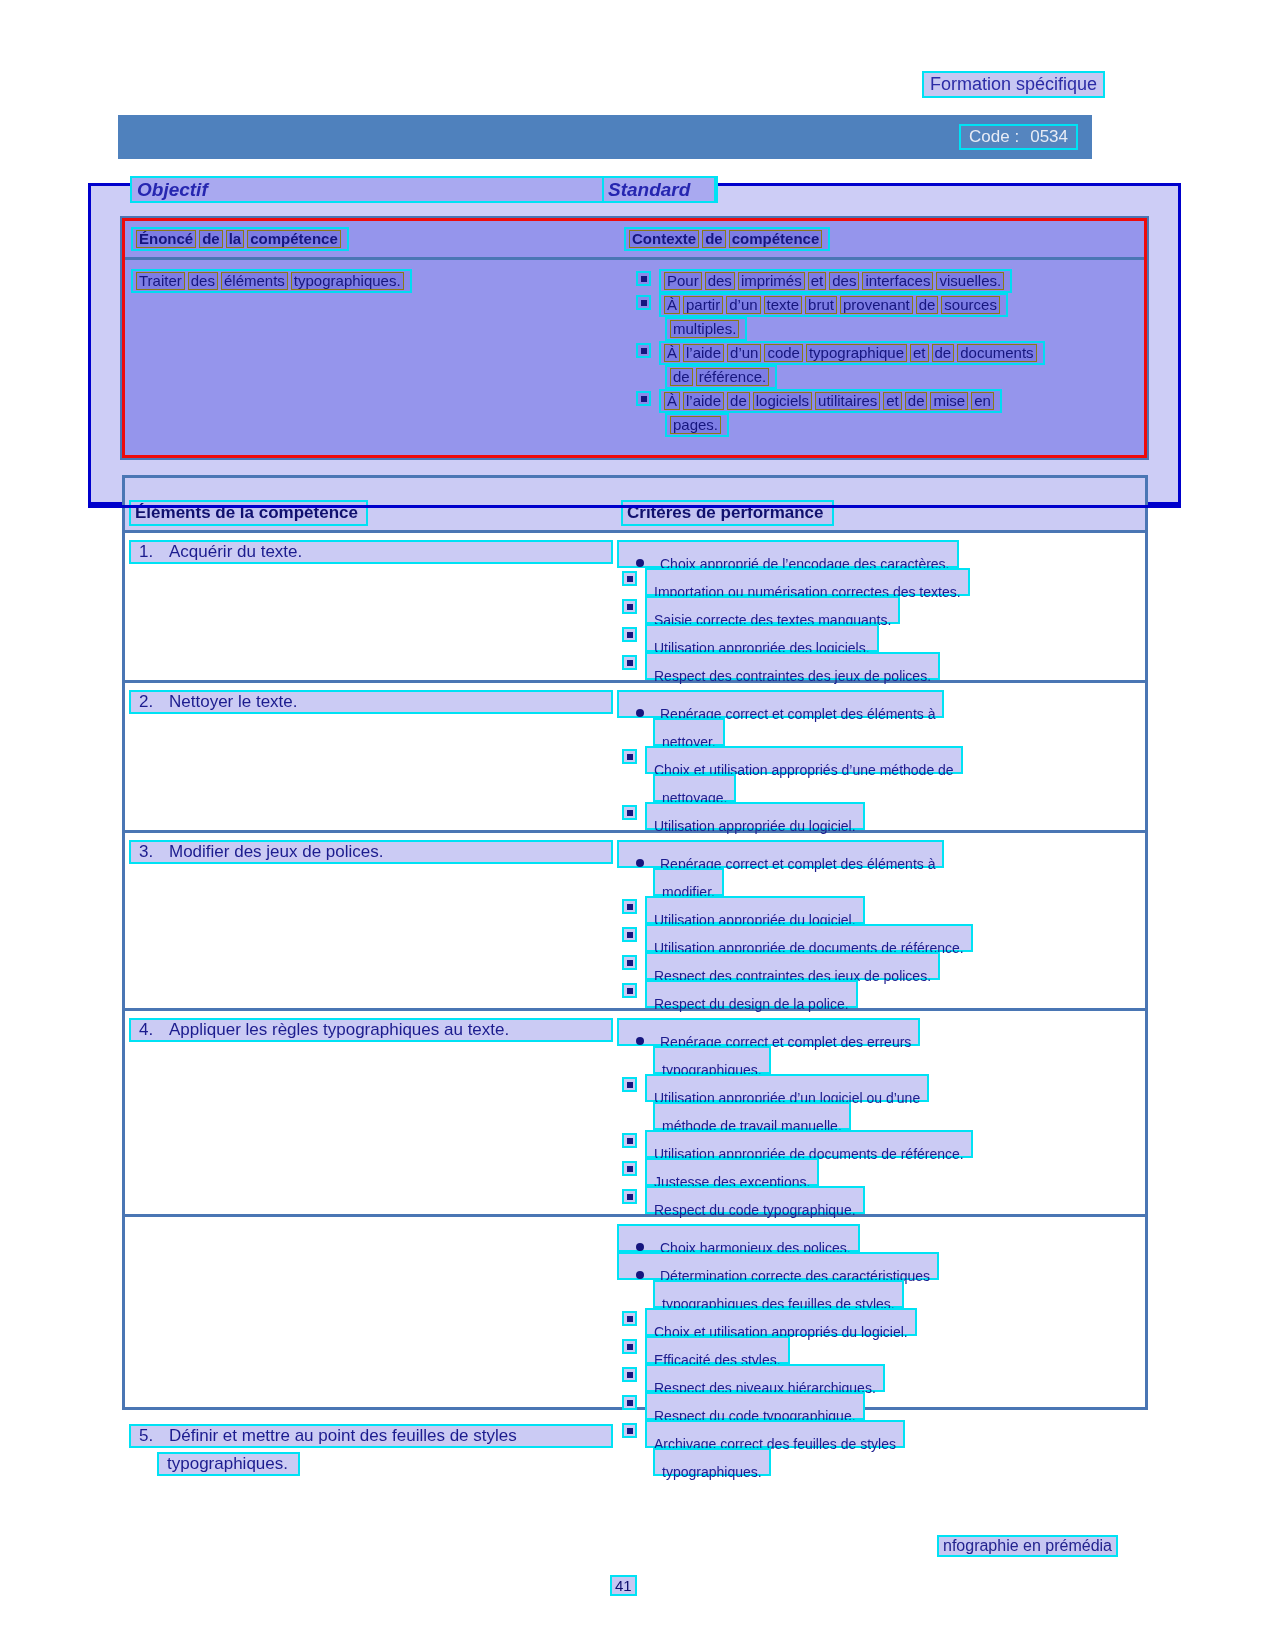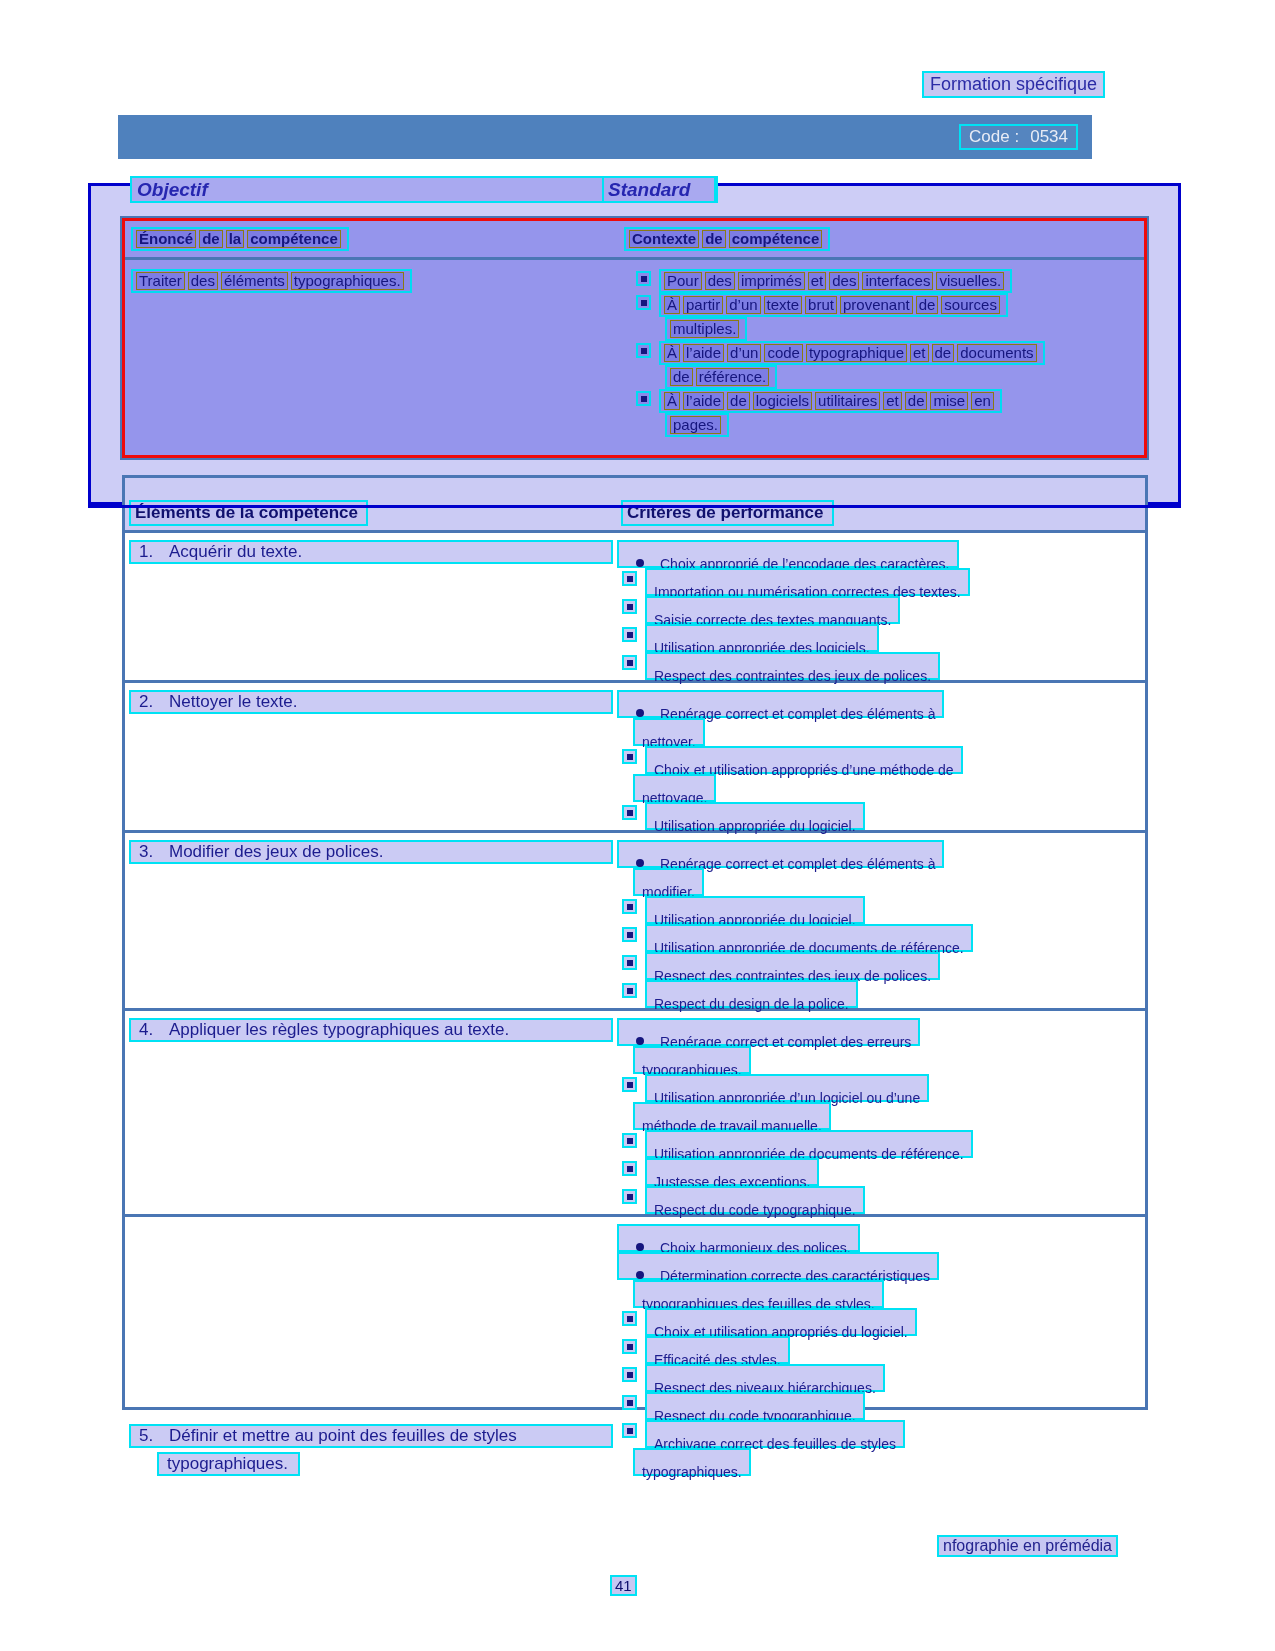--- a/index.html
+++ b/index.html
@@ -59,21 +59,21 @@
   .lstrip{background:#cbcbf4;border:2px solid #00e2f4;height:24px;box-sizing:border-box;
           line-height:20px;font-size:17px;padding-left:8px;margin:0 4px;}
   .lstrip .num{display:inline-block;min-width:30px;}
   .lstrip.cont2{width:fit-content;padding-right:10px;margin-left:32px;margin-top:4px;}
   .t2line{height:28px;display:flex;align-items:flex-start;}
   .t2strip{background:#cbcbf4;border:2px solid #00e2f4;height:24px;box-sizing:border-box;
            line-height:20px;font-size:14px;padding:12px 7px;white-space:nowrap;width:fit-content;}
   .t2line .dot{width:8px;height:8px;border-radius:50%;background:#16167e;display:inline-block;
                margin:0 16px 2px 10px;}
   .t2line .bbox{background:#cbcbf4;border-color:#00e2f4;margin:3px 8px 0 5px;}
-  .t2line.cont .t2strip{margin-left:16px;}
+  .t2line.cont .t2strip{margin-left:36px;}
 
   
   .cross-line{position:absolute;left:88px;top:505px;width:1093px;height:3px;background:#0000cc;z-index:6;}
 
   
   .footer-label{position:absolute;right:157px;top:1535px;background:#c7c7f2;border:2px solid #00e2f4;
                 padding:0 4px;font-size:16px;color:#23238e;}
   .page-num{position:absolute;left:610px;top:1551px;background:#c7c7f2;border:2px solid #00e2f4;
             padding:0 3px;font-size:15px;color:#10106e;margin-top:24px;}
 </style>

